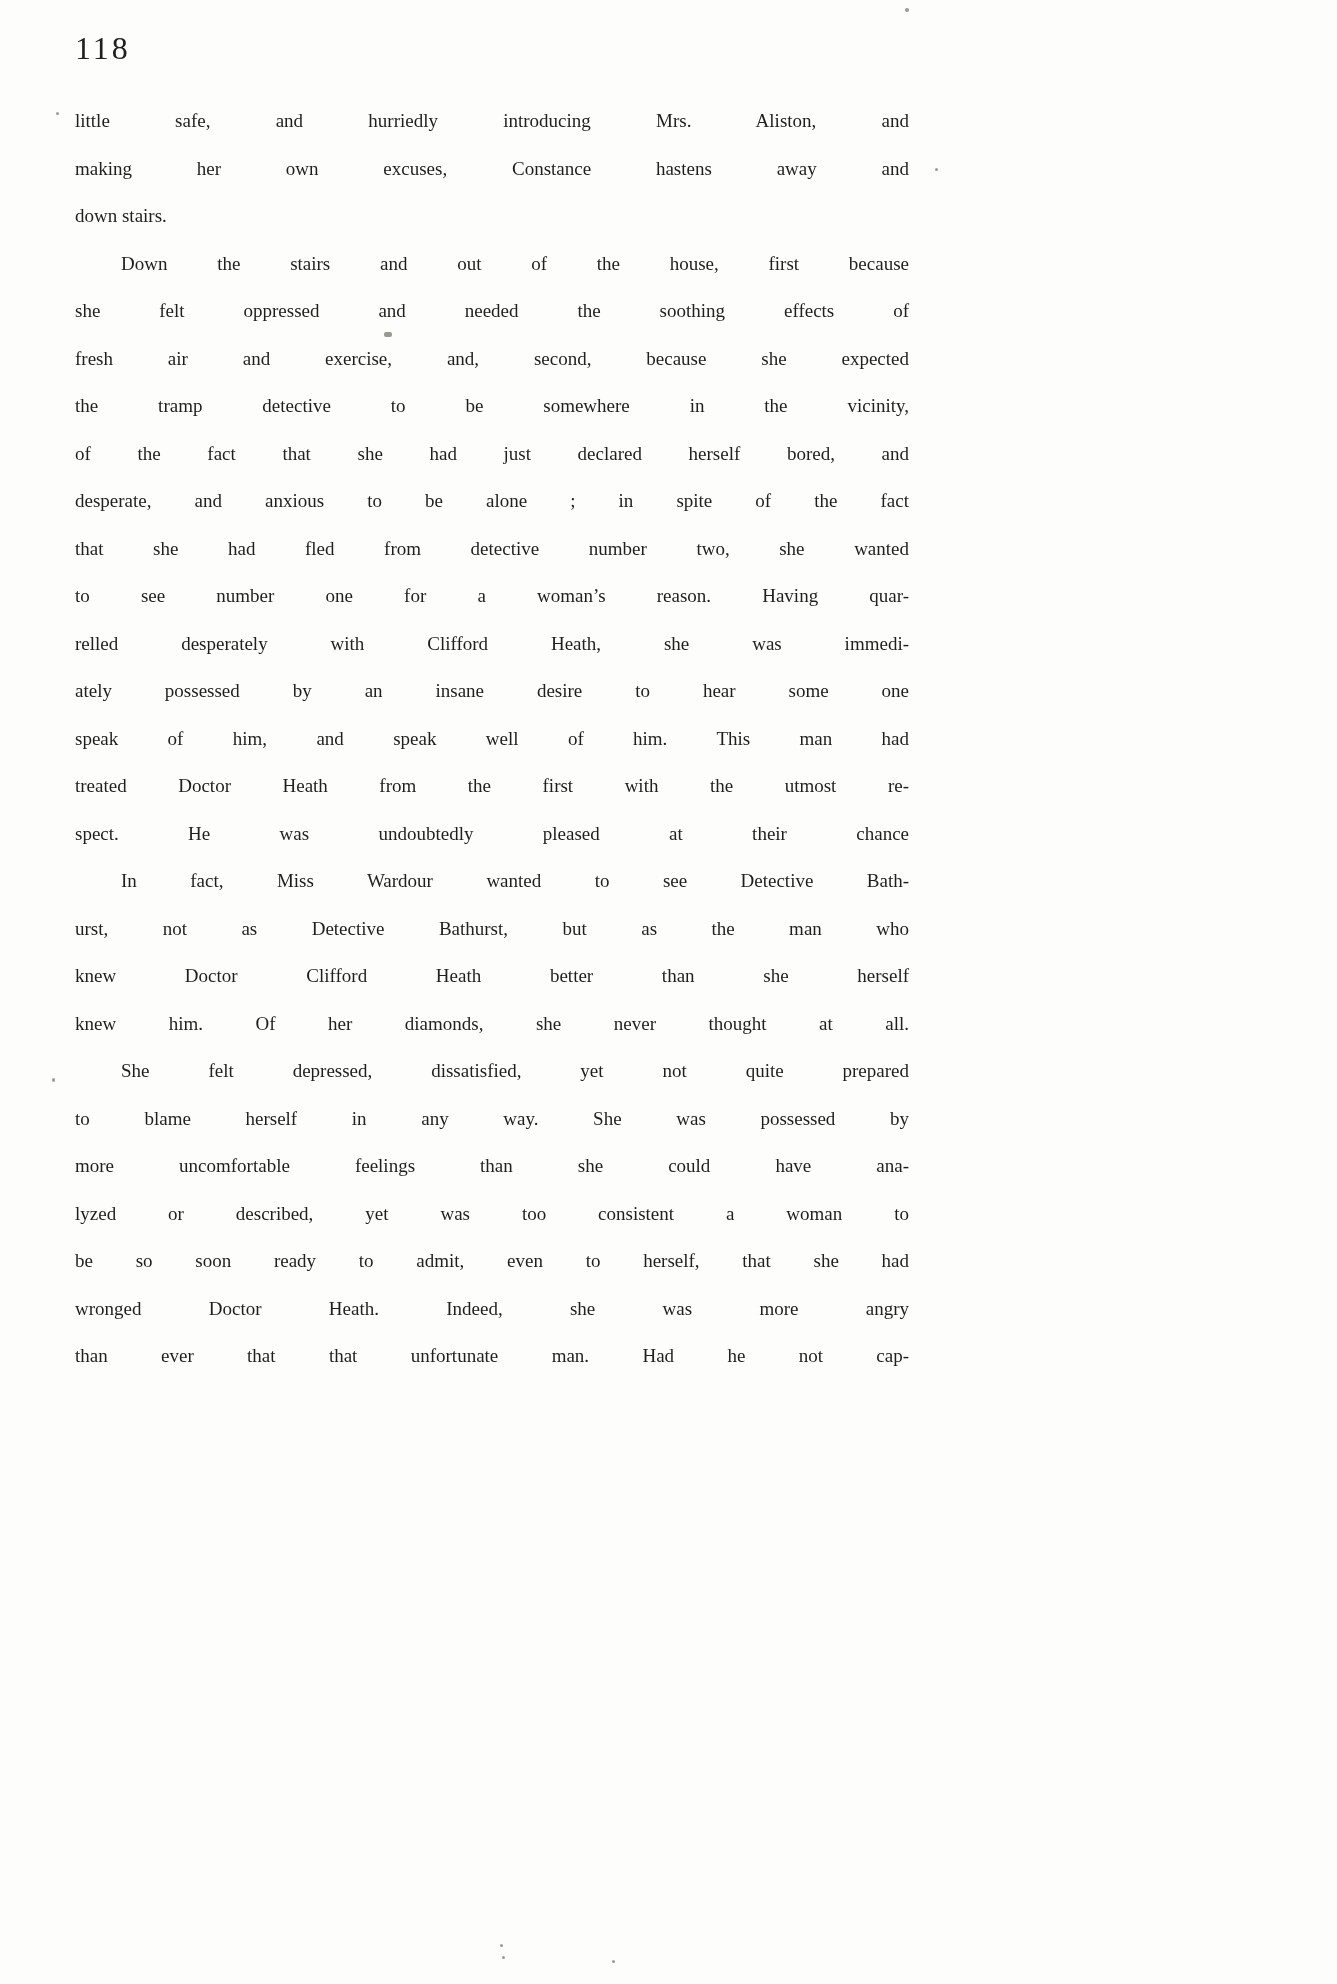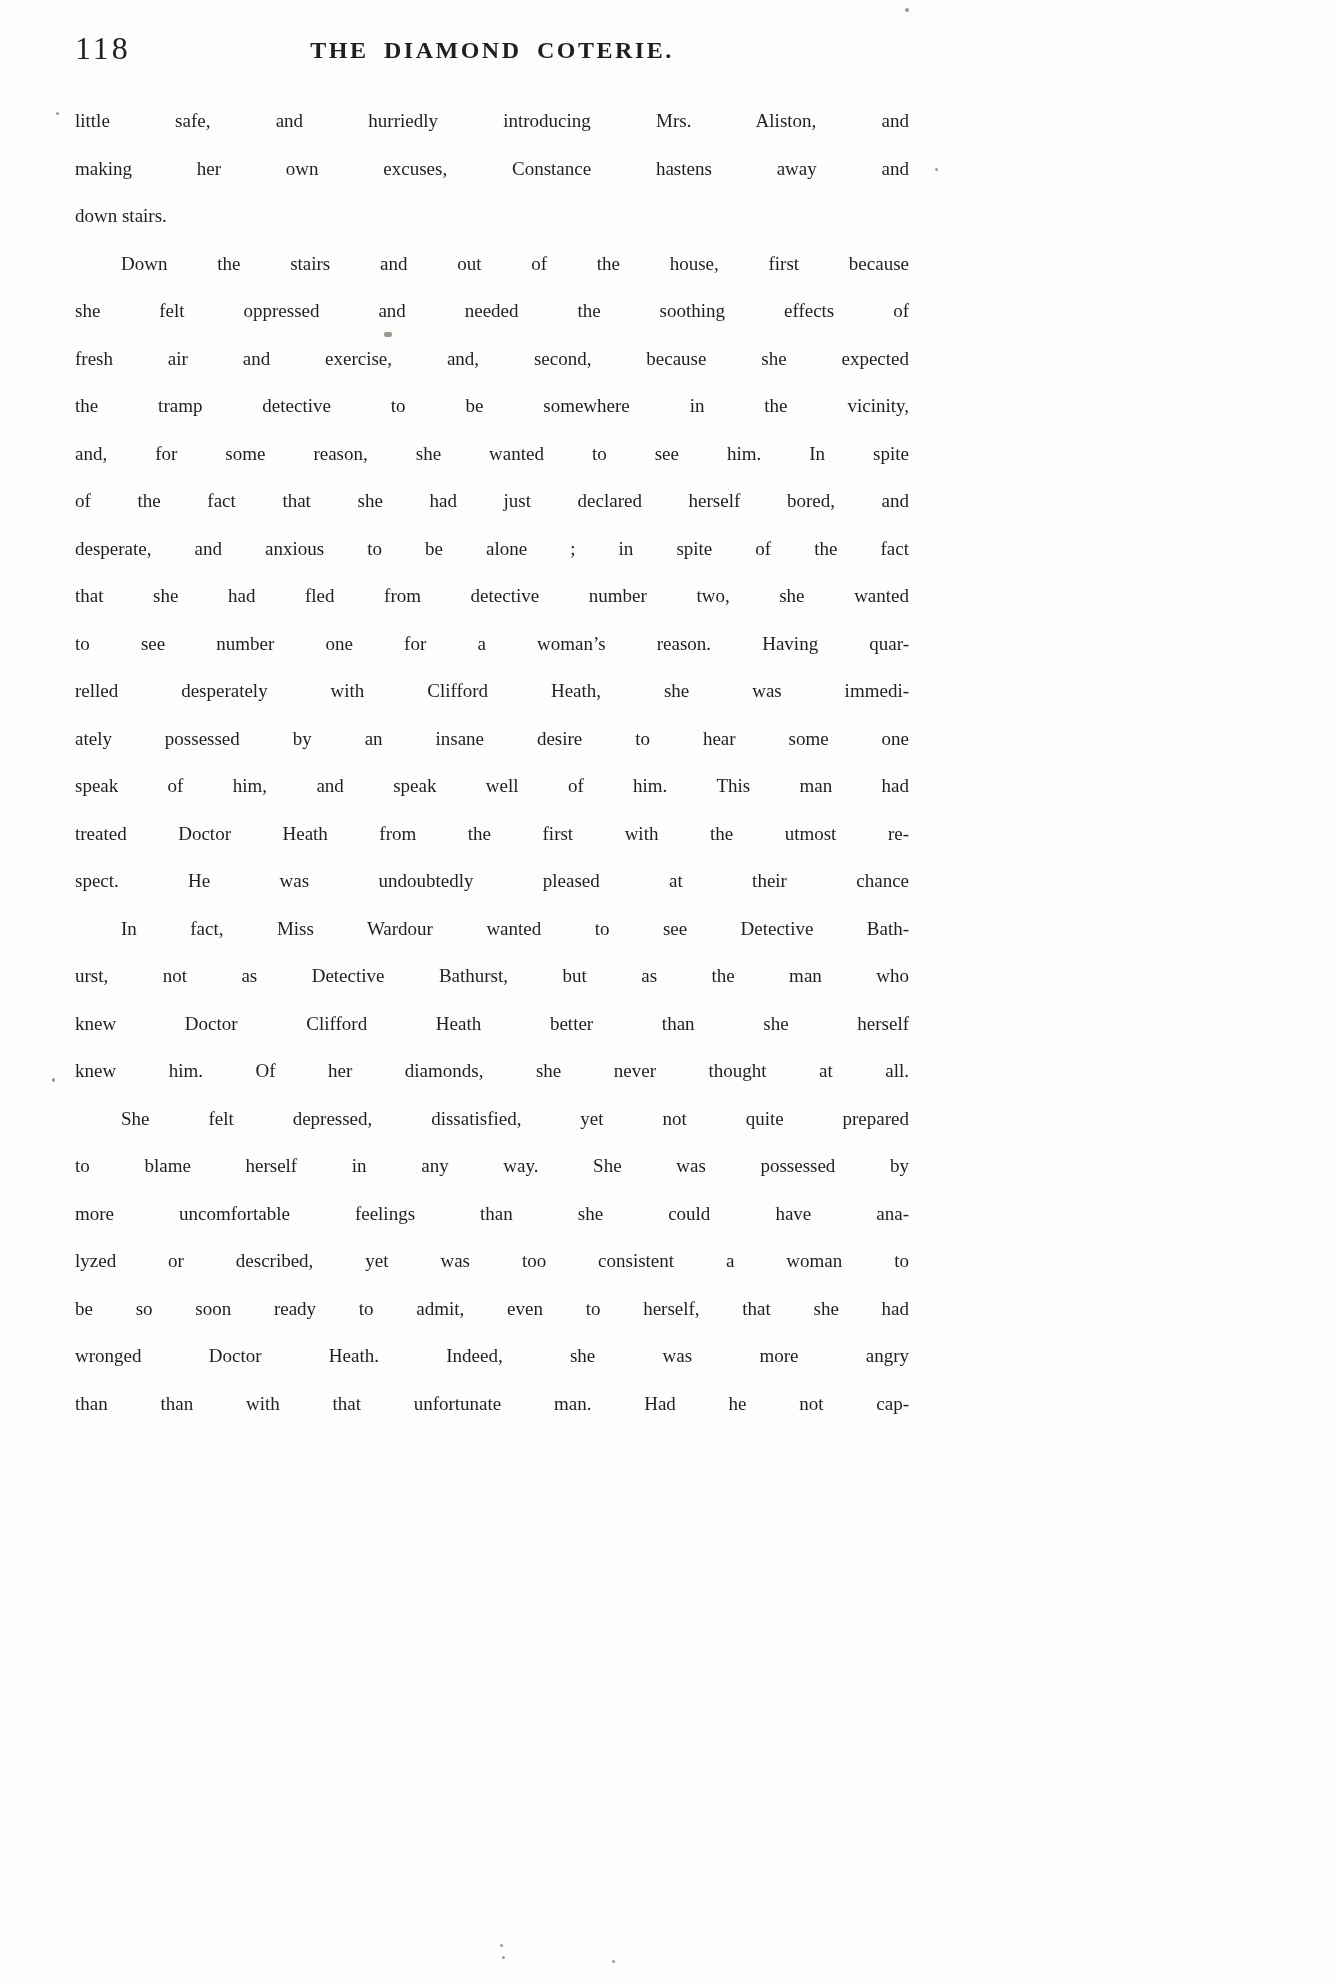--- a/index.html
+++ b/index.html
@@ -68,52 +68,50 @@
     border-radius: 50%;
   }
 </style>
 </head>
 <body>
 
 <div class="page">
 
   <div class="header-row">
     <span class="page-number">118</span>
-    <span class="running-head">THE DIAMOND COTERIE.</span>
   </div>
 
   <div class="text-block">
       <div class="line">little safe, and hurriedly introducing Mrs. Aliston, and</div>
       <div class="line">making her own excuses, Constance hastens away and</div>
       <div class="line para-end">down stairs.</div>
       <div class="line indent">Down the stairs and out of the house, first because</div>
       <div class="line">she felt oppressed and needed the soothing effects of</div>
       <div class="line">fresh air and exercise, and, second, because she expected</div>
       <div class="line">the tramp detective to be somewhere in the vicinity,</div>
-      <div class="line">and, for some reason, she wanted to see him. In spite</div>
       <div class="line">of the fact that she had just declared herself bored, and</div>
       <div class="line">desperate, and anxious to be alone ; in spite of the fact</div>
       <div class="line">that she had fled from detective number two, she wanted</div>
       <div class="line">to see number one for a woman’s reason. Having quar-</div>
       <div class="line">relled desperately with Clifford Heath, she was immedi-</div>
       <div class="line">ately possessed by an insane desire to hear some one</div>
       <div class="line">speak of him, and speak well of him. This man had</div>
       <div class="line">treated Doctor Heath from the first with the utmost re-</div>
       <div class="line">spect. He was undoubtedly pleased at their chance</div>
       <div class="line indent">In fact, Miss Wardour wanted to see Detective Bath-</div>
       <div class="line">urst, not as Detective Bathurst, but as the man who</div>
       <div class="line">knew Doctor Clifford Heath better than she herself</div>
       <div class="line">knew him. Of her diamonds, she never thought at all.</div>
       <div class="line indent">She felt depressed, dissatisfied, yet not quite prepared</div>
       <div class="line">to blame herself in any way. She was possessed by</div>
       <div class="line">more uncomfortable feelings than she could have ana-</div>
       <div class="line">lyzed or described, yet was too consistent a woman to</div>
       <div class="line">be so soon ready to admit, even to herself, that she had</div>
       <div class="line">wronged Doctor Heath. Indeed, she was more angry</div>
-      <div class="line">than than with that unfortunate man. Had he not cap-</div>
+      <div class="line">than ever that that unfortunate man. Had he not cap-</div>
     </div>
 
   <div class="speck" style="left:905px; top:8px; width:4px; height:4px;"></div>
   <div class="speck" style="left:56px; top:112px; width:3px; height:3px;"></div>
   <div class="speck" style="left:935px; top:168px; width:3px; height:3px;"></div>
   <div class="speck" style="left:384px; top:332px; width:8px; height:5px; border-radius:2px;"></div>
   <div class="speck" style="left:52px; top:1078px; width:3px; height:4px;"></div>
   <div class="speck" style="left:500px; top:1944px; width:3px; height:3px;"></div>
   <div class="speck" style="left:502px; top:1956px; width:3px; height:3px;"></div>
   <div class="speck" style="left:612px; top:1960px; width:3px; height:3px;"></div>

